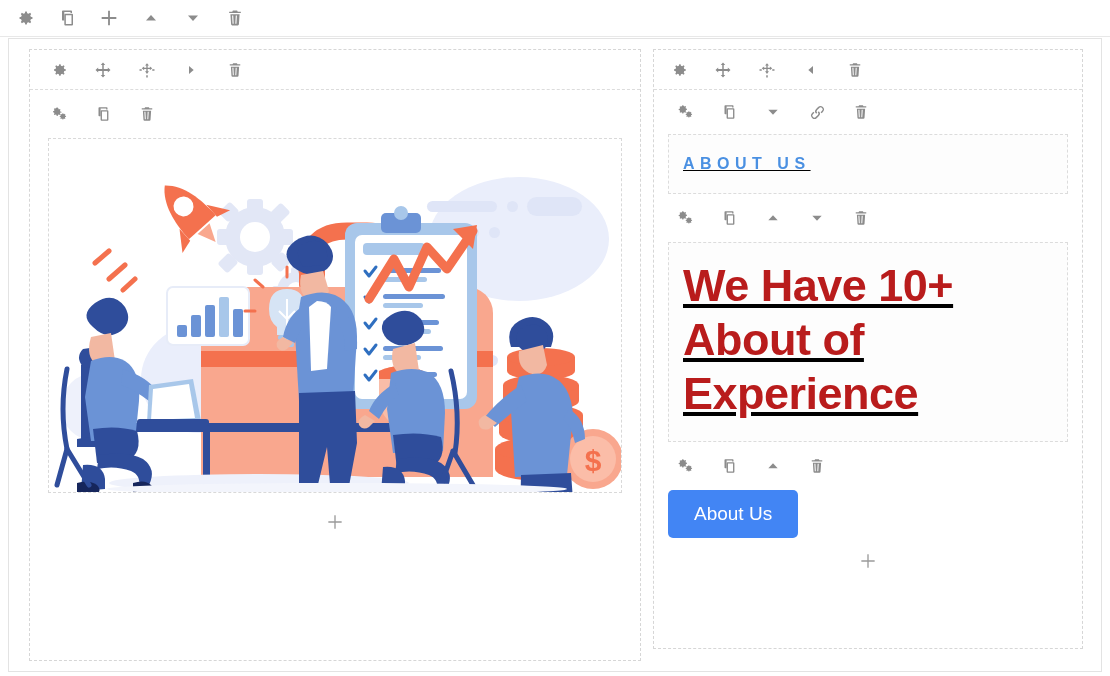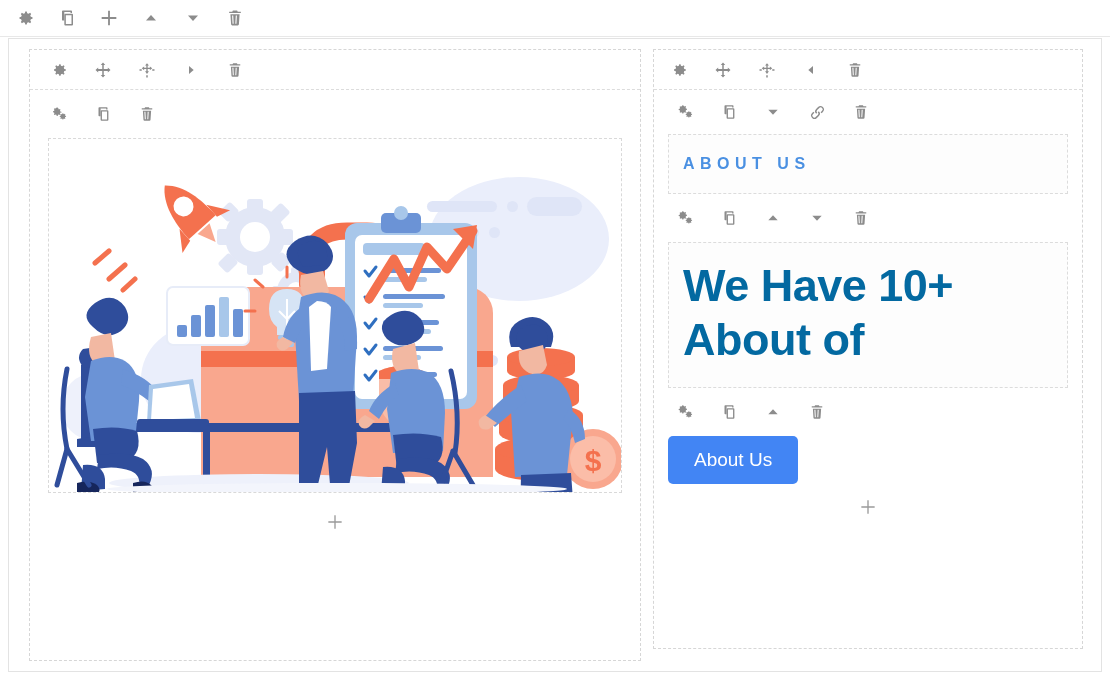--- a/index.html
+++ b/index.html
@@ -35,21 +35,21 @@
     background: #ffffff;
   }
 
   
   .col {
     position: absolute;
     border: 1px dashed #d6d6d6;
     background: #fff;
   }
   .col-left  { left: 20px;  top: 10px; width: 612px; height: 612px; }
-  .col-right { left: 644px; top: 10px; width: 430px; height: 600px; }
+  .col-right { left: 644px; top: 10px; width: 430px; height: 600px; text-decoration: underline; }
 
   .col-toolbar {
     height: 40px;
     border-bottom: 1px dashed #dcdcdc;
     display: flex; align-items: center;
     gap: 22px; padding-left: 18px;
   }
   .col-right .col-toolbar { padding-left: 14px; }
 
   .tbi {
@@ -96,21 +96,21 @@
     font-size: 16px;
     font-weight: 600;
     letter-spacing: 5.5px;
   }
 
   .heading-box {
     padding: 16px 14px 20px 14px;
     background: #fdfdfd;
   }
   .heading-text {
-    color: #0369a1;
+    color: #b91c1c;
     font-size: 45px;
     line-height: 54px;
     font-weight: 700;
     letter-spacing: -0.5px;
   }
 
   .btn-row { padding: 0 0 0 0; }
   .cta-button {
     display: inline-block;
     background: #4285f4;
@@ -554,20 +554,21 @@
           </div>
           <div class="tbi">
             <svg width="18" height="18" viewBox="0 0 24 24">
                 <path class="ico" d="M9.5 3h5l.8 1.4H19V6H5V4.4h3.7L9.5 3zm-3 4.5h11l-.8 12.1a1.4 1.4 0 01-1.4 1.3H8.7a1.4 1.4 0 01-1.4-1.3L6.5 7.5zm2 1.6l.6 9.9h1.3l-.5-9.9H8.5zm4.4 0l-.5 9.9h1.3l.6-9.9h-1.4z"></path>
               </svg>
           </div>
         </div>
         <div class="widget-body heading-box">
           <div class="heading-text">We Have 10+</div>
           <div class="heading-text">About of</div>
+          <div class="heading-text">Experience</div>
         </div>
       </div>
 
       <div class="widget">
         <div class="widget-toolbar" style="height:48px; padding-left:6px;">
           <div class="tbi">
             <svg width="18" height="18" viewBox="0 0 24 24">
                 <path class="ico" d="M9.2 3.8a2.6 2.6 0 100 5.2 2.6 2.6 0 000-5.2zm0 3.8a1.2 1.2 0 110-2.4 1.2 1.2 0 010 2.4z"></path>
                 <path class="ico" d="M14.9 10.3V9l-1.4-.35a5 5 0 00-.5-1.2l.77-1.25-.93-.93-1.25.77a5 5 0 00-1.2-.5L10.04 4.3h-1.3L8.4 5.74a5 5 0 00-1.2.5L5.95 5.47l-.93.93.77 1.25a5 5 0 00-.5 1.2L3.9 9.2v1.3l1.4.35a5 5 0 00.5 1.2l-.77 1.25.93.93 1.25-.77a5 5 0 001.2.5l.35 1.4h1.3l.35-1.4a5 5 0 001.2-.5l1.25.77.93-.93-.77-1.25a5 5 0 00.5-1.2z" transform="translate(-0.3,-1.2)"></path>
                 <path class="ico" d="M16.8 13a1.9 1.9 0 100 3.8 1.9 1.9 0 000-3.8zm0 2.7a.8.8 0 110-1.6.8.8 0 010 1.6z"></path>

